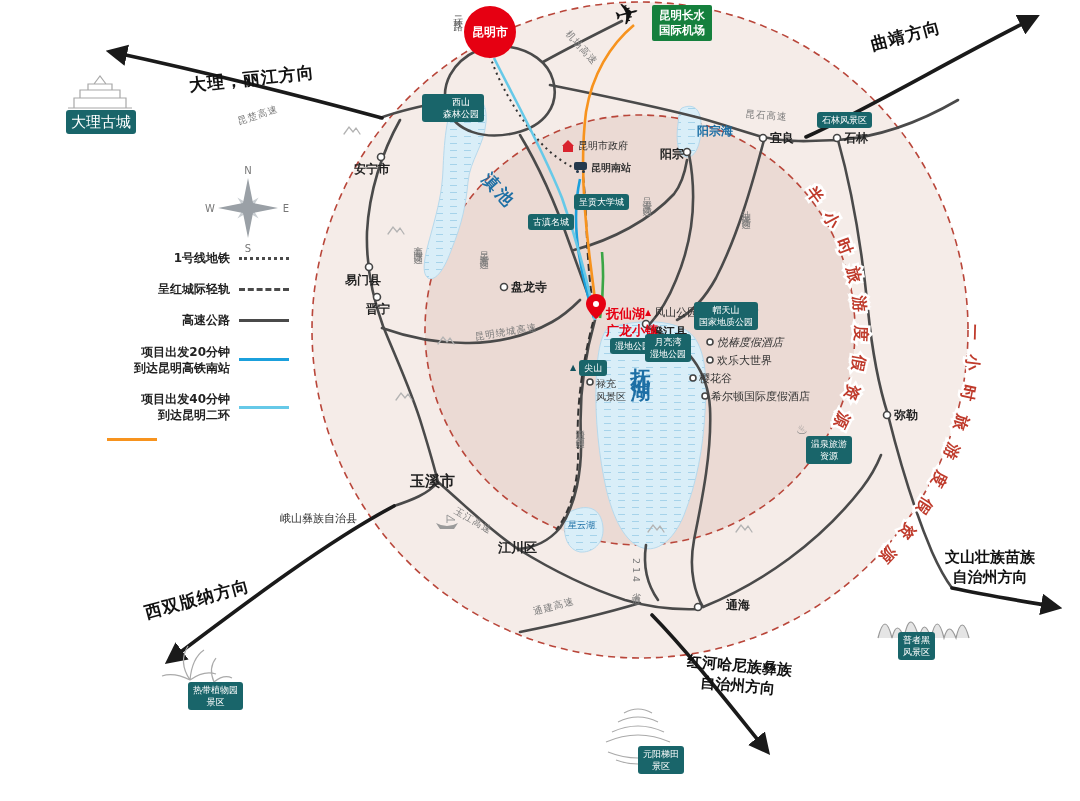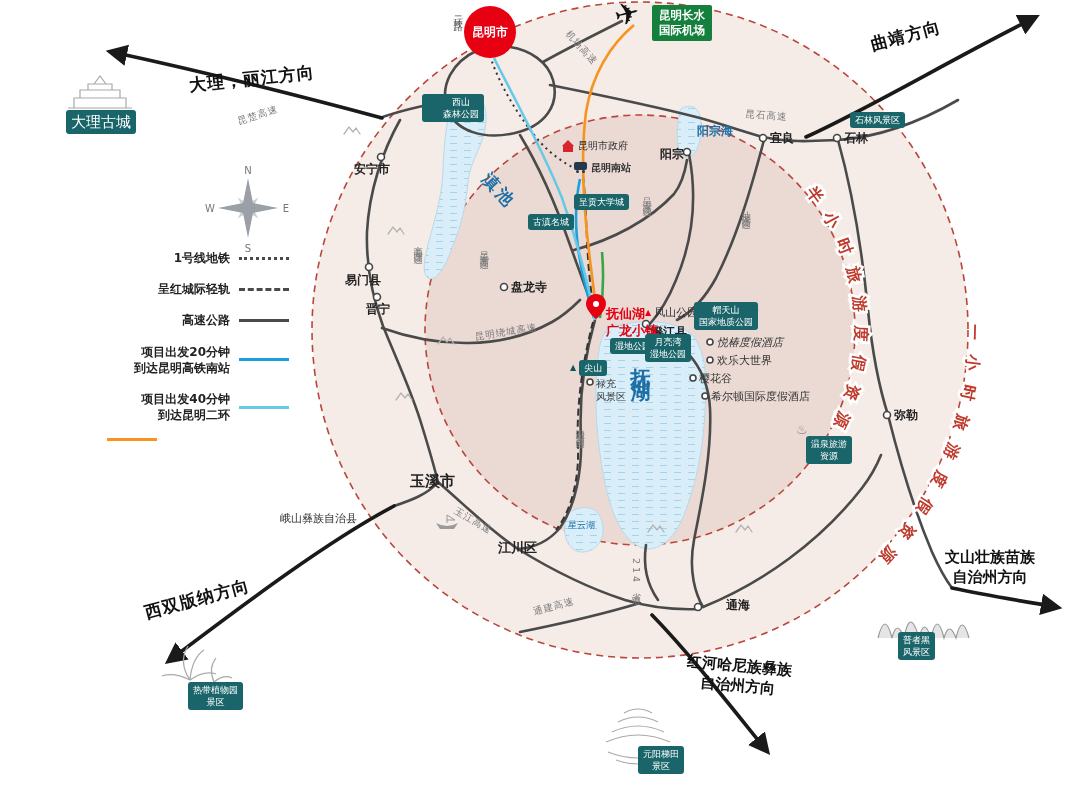--- a/index.html
+++ b/index.html
@@ -255,21 +255,21 @@
   <div class="lbl" style="left:591px; top:161px; font-size:10px; font-weight:bold;">昆明南站</div>
 
   <div class="lbl poi" style="left:717px; top:336px;font-style:italic;">悦椿度假酒店</div>
   <div class="lbl poi" style="left:717px; top:354px;">欢乐大世界</div>
   <div class="lbl poi" style="left:699px; top:372px;">樱花谷</div>
   <div class="lbl poi" style="left:711px; top:390px;">希尔顿国际度假酒店</div>
 
   <div class="lbl badge-teal" style="left:66px; top:110px; font-size:15px;">大理古城</div>
   <div class="lbl badge-teal" style="left:422px; top:94px;padding-left:21px;">西山
 森林公园</div>
-  <div class="lbl badge-teal" style="left:850px; top:112px;">石林风景区</div>
+  <div class="lbl badge-teal" style="left:817px; top:112px;">石林风景区</div>
   <div class="lbl badge-teal" style="left:574px; top:194px;">呈贡大学城</div>
   <div class="lbl badge-teal" style="left:528px; top:214px;">古滇名城</div>
   <div class="lbl badge-teal" style="left:694px; top:302px;">帽天山
 国家地质公园</div>
   <div class="lbl badge-teal" style="left:610px; top:338px;">湿地公园</div>
   <div class="lbl badge-teal" style="left:645px; top:334px;">月亮湾
 湿地公园</div>
   <div class="lbl" style="left:796px; top:422px; font-size:13px; color:#8a8a8a;">♨</div>
   <div class="lbl badge-teal" style="left:806px; top:436px;">温泉旅游
 资源</div>

